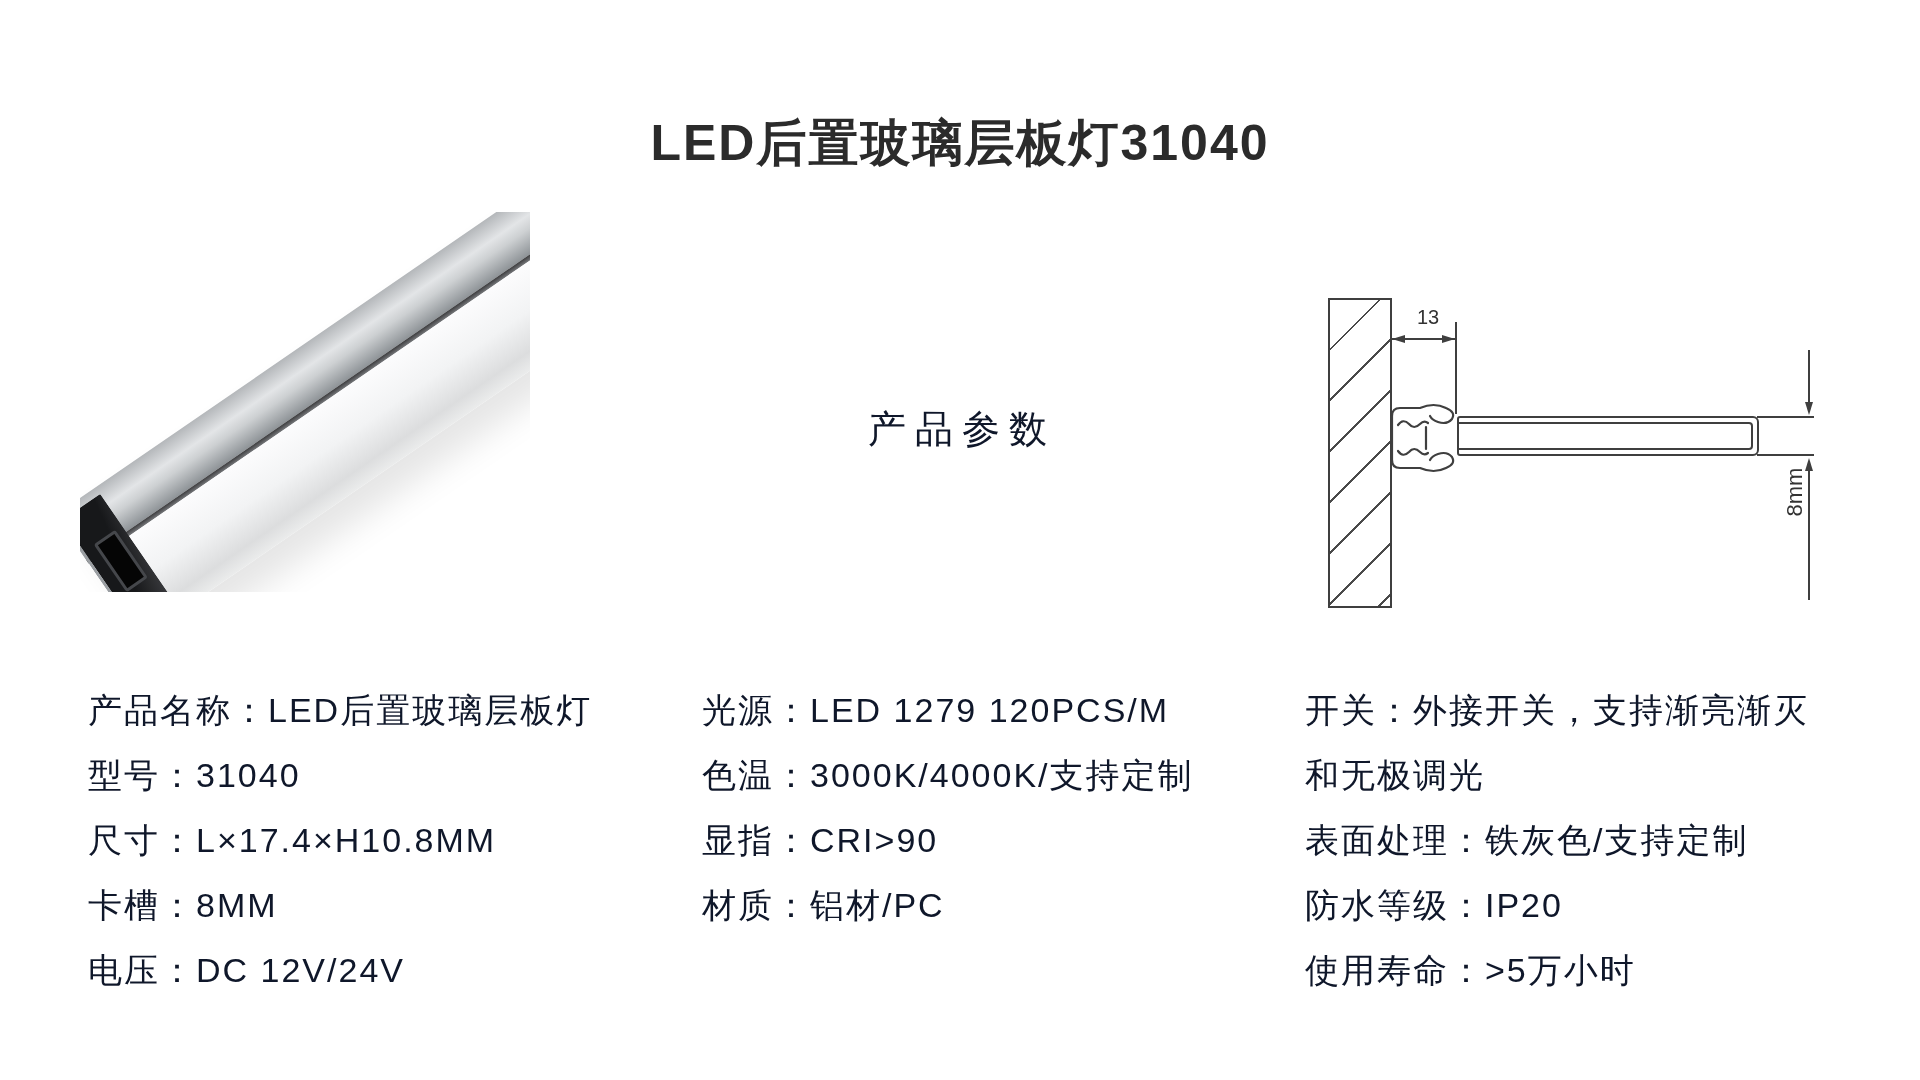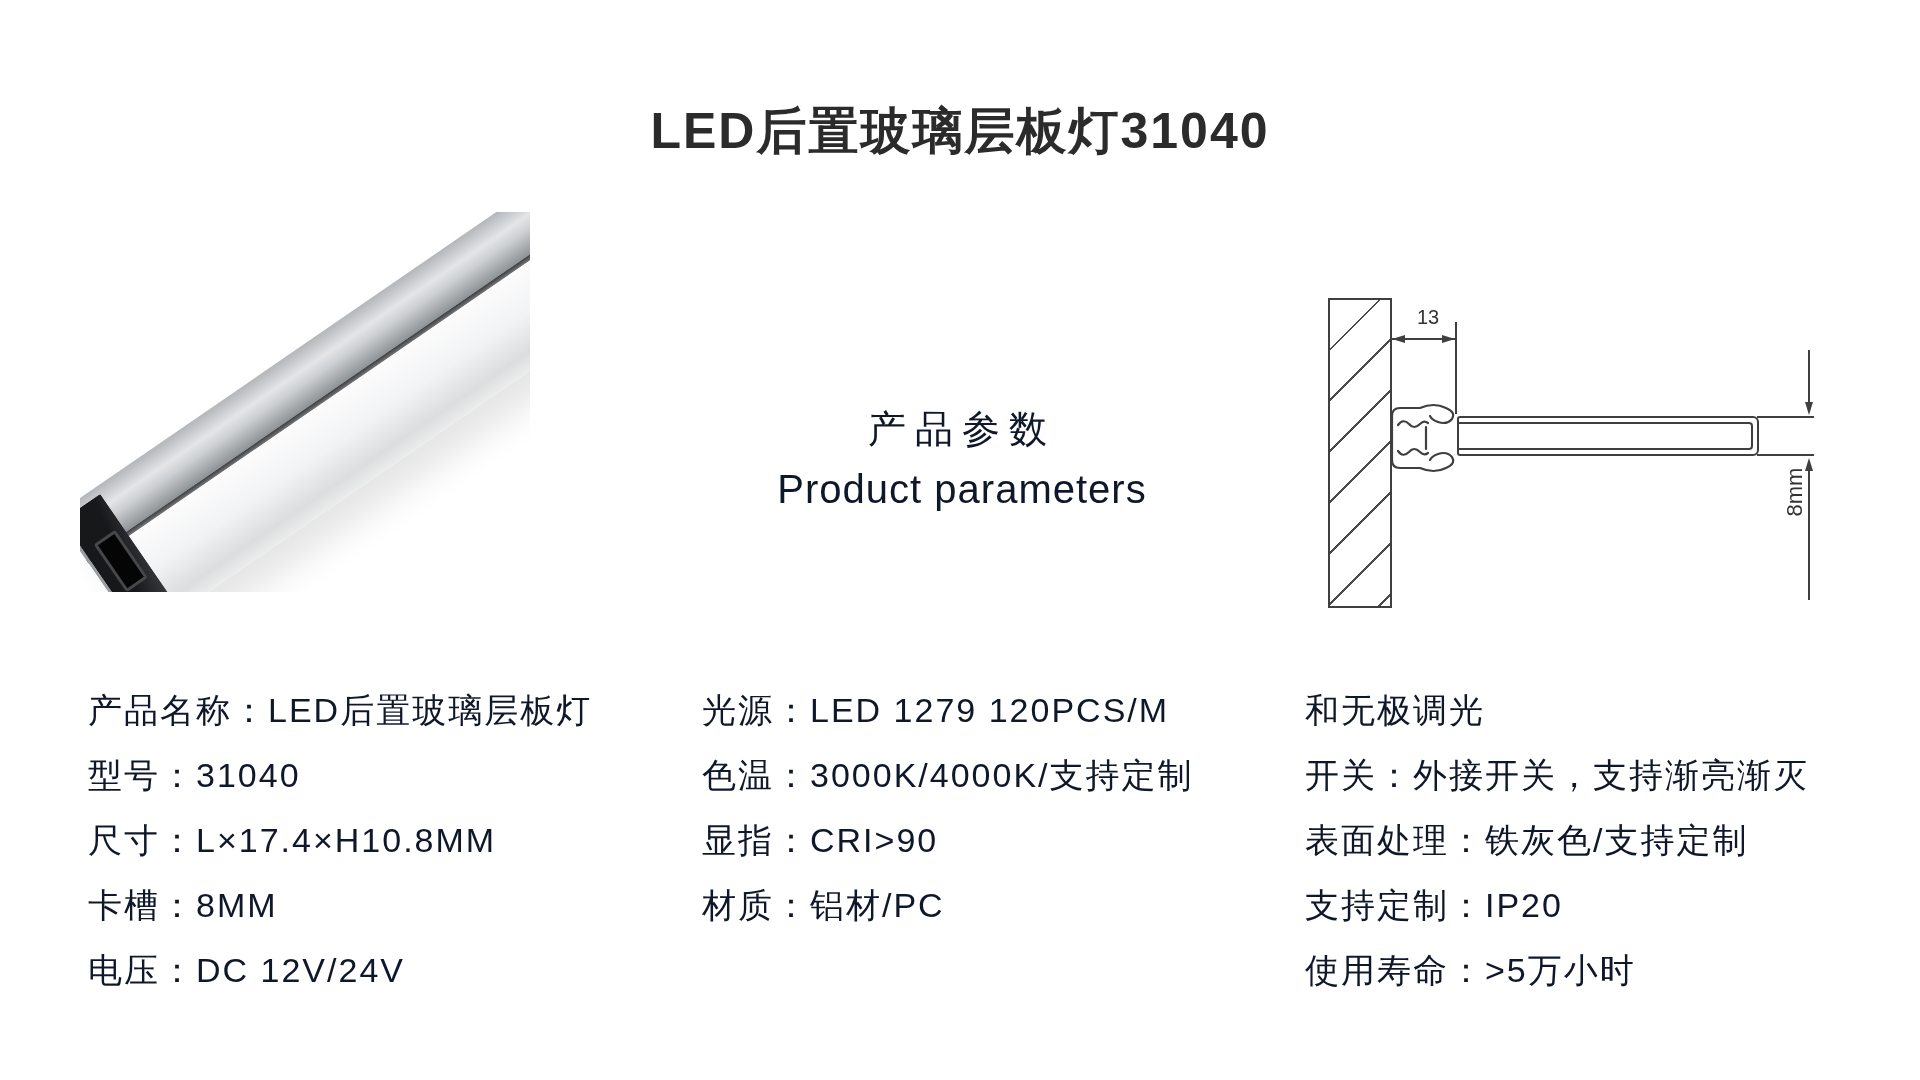--- a/index.html
+++ b/index.html
@@ -4,21 +4,21 @@
 <style>
   html,body{margin:0;padding:0;}
   body{
     width:1920px;height:1080px;position:relative;overflow:hidden;
     background:#ffffff;
     font-family:"Liberation Sans","DejaVu Sans",sans-serif;
     color:#262626;
   }
   
   .title{
-    position:absolute;left:0;top:98px;width:100%;
+    position:absolute;left:0;top:110px;width:100%;
     text-align:center;font-size:50px;font-weight:bold;
     letter-spacing:2px;color:#2b2b2b;margin:0;
   }
   
   .photo{position:absolute;left:80px;top:212px;width:450px;height:380px;overflow:hidden;}
   .bar{
     position:absolute;left:-35px;top:120px;width:600px;height:150px;
     transform:rotate(-34.5deg);
     box-shadow:14px 26px 34px rgba(0,0,0,0.10);
     border-radius:10px 6px 8px 16px;
@@ -99,21 +99,20 @@
       <div class="bar-groove"></div>
       <div class="bar-diffuser"></div>
       <div class="bar-endcap">
         <div class="endcap-slot"></div>
       </div>
     </div>
   </div>
 
   <div class="heading">
     <div class="heading-zh">产品参数</div>
-    <div class="heading-en">Product parameters</div>
   </div>
 
   <div class="diagram">
 
     <div class="wall"></div>
 
     <svg class="clip-svg" width="70" height="72" viewBox="0 0 70 72">
       <g fill="none" stroke="#3f3f3f" stroke-width="2.2" stroke-linecap="round" stroke-linejoin="round">
         <path d="M2,14 Q2,6 10,6 L30,6 Q44,0 56,6 Q66,10 62,17 Q57,23 48,20 Q42,18 40,14"></path>
         <path d="M2,58 Q2,66 10,66 L30,66 Q44,72 56,66 Q66,62 62,55 Q57,49 48,52 Q42,54 40,58"></path>
@@ -152,20 +151,20 @@
   </div>
 
   <div class="specs col2">
     <div>光源：LED 1279 120PCS/M</div>
     <div>色温：3000K/4000K/支持定制</div>
     <div>显指：CRI&gt;90</div>
     <div>材质：铝材/PC</div>
   </div>
 
   <div class="specs col3">
+    <div>开关：外接开关，支持渐亮渐灭</div>
     <div>和无极调光</div>
-    <div>开关：外接开关，支持渐亮渐灭</div>
     <div>表面处理：铁灰色/支持定制</div>
-    <div>支持定制：IP20</div>
+    <div>防水等级：IP20</div>
     <div>使用寿命：&gt;5万小时</div>
   </div>
 
 </div>
 
 </body></html>

